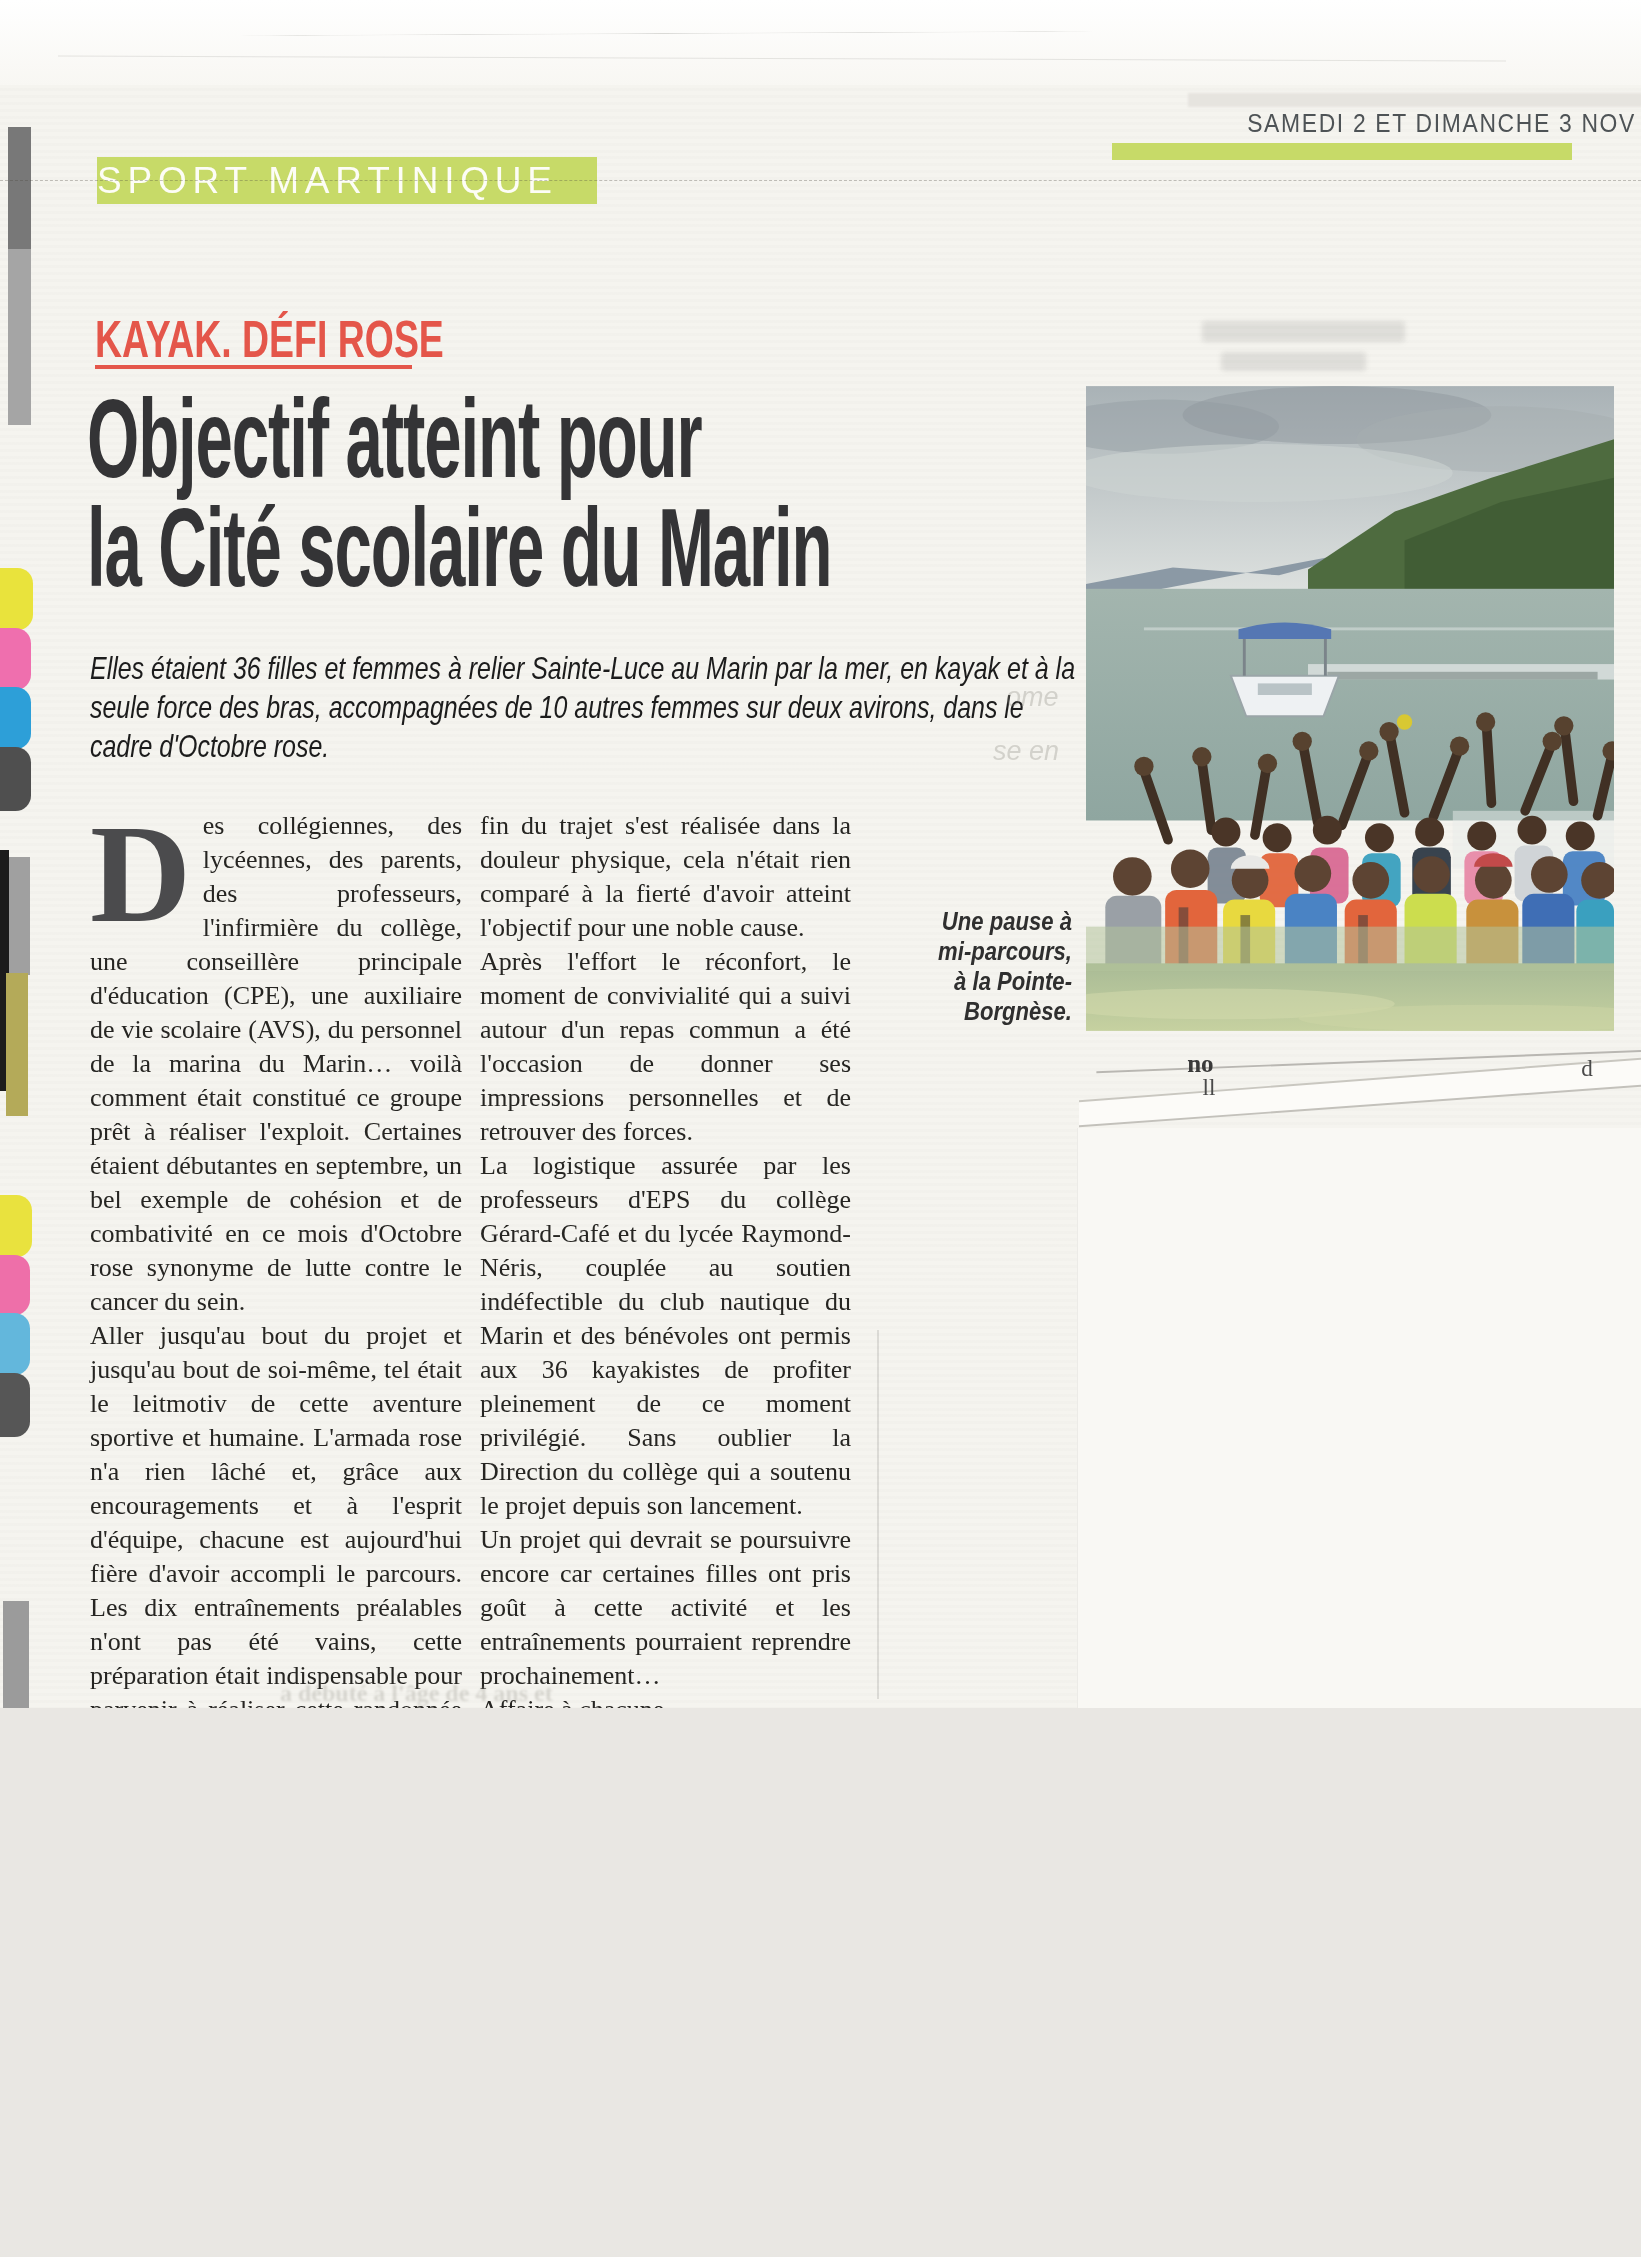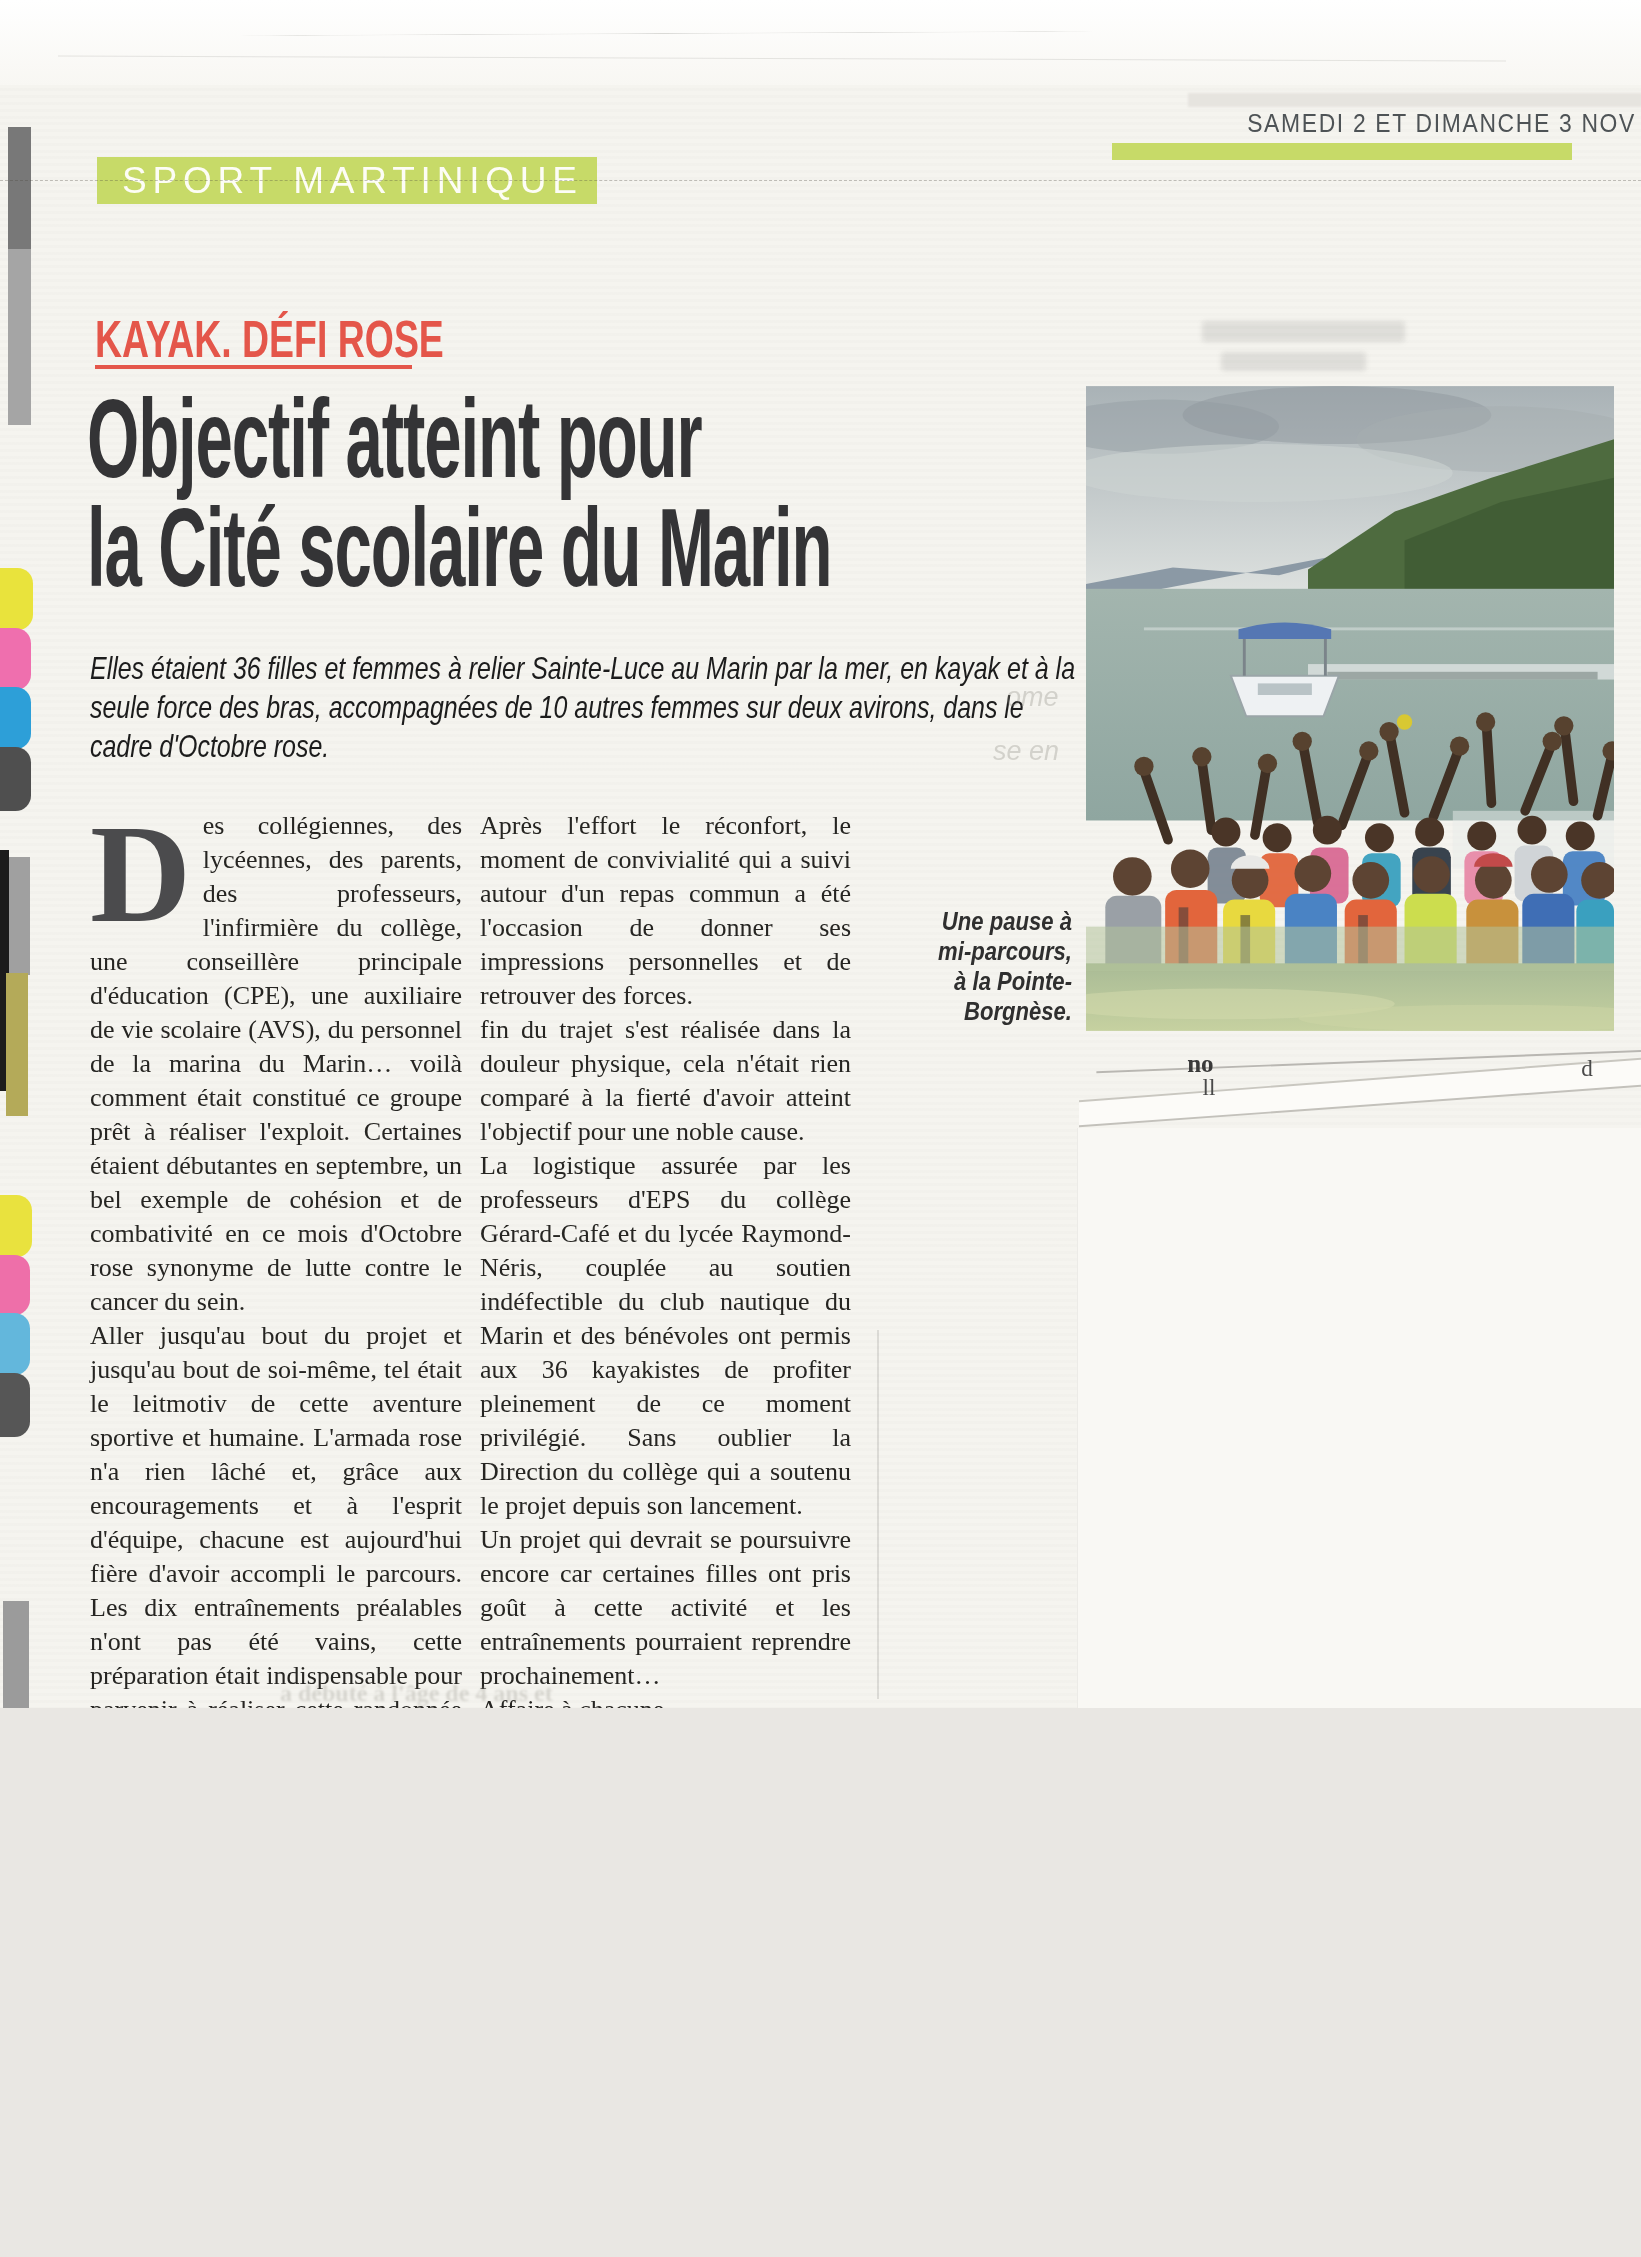--- a/index.html
+++ b/index.html
@@ -13,21 +13,21 @@
   .crease-dashed{left:0;top:180px;width:1641px;height:0;border-top:1.9px dashed rgba(75,70,62,.32);}
   .right-paper{left:1077px;top:1128px;width:565px;height:1130px;background:#f9f8f4;border-left:1px solid rgba(0,0,0,.05);}
   .vfold-a{left:877px;top:1330px;width:1.9px;height:369px;background:rgba(0,0,0,.10);}
   .vfold-b{left:1083px;top:1981px;width:1.9px;height:276px;background:rgba(0,0,0,.08);}
 
   .date-band{left:1188px;top:93px;width:454px;height:13.5px;background:#e6e4df;filter:blur(1px);}
   .date{left:1139px;top:108px;width:497px;text-align:right;font-size:26px;letter-spacing:1.9px;
         color:#4e5356;transform:scaleX(.88);transform-origin:top right;white-space:nowrap;}
   .green-sliver{left:1112px;top:143px;width:460px;height:17.4px;background:#c7da68;}
   .banner{left:97px;top:157px;width:500px;height:47px;background:#c7da68;display:flex;align-items:center;}
-  .banner span{color:#fdfdf6;font-size:37px;letter-spacing:5.8px;padding-left:25px;white-space:nowrap;text-align:right;}
+  .banner span{color:#fdfdf6;font-size:37px;letter-spacing:5.8px;white-space:nowrap;text-align:right;}
 
   .kicker{left:95px;top:309px;font-weight:bold;font-size:52px;color:#e4564a;letter-spacing:0;
           transform:scaleX(.72);transform-origin:left top;white-space:nowrap;}
   .kicker-rule{left:95px;top:365px;width:317px;height:3.9px;background:#e4564a;}
   .hl{font-weight:bold;font-size:112px;letter-spacing:-1.9px;line-height:109px;color:#343436;
       transform:scaleX(.60);transform-origin:left top;white-space:nowrap;}
   .hl1{left:87px;top:384px;}
   .hl2{left:87px;top:493px;}
 
   .lede{left:90px;top:649px;width:1274px;font-style:italic;font-size:32px;line-height:39px;color:#1c1c1c;
@@ -100,22 +100,22 @@
   <div class="abs kicker-rule"></div>
   <div class="abs hl hl1">Objectif atteint pour</div>
   <div class="abs hl hl2">la Cité scolaire du Marin</div>
   <div class="abs lede">Elles étaient 36 filles et femmes à relier Sainte-Luce au Marin par la mer, en kayak et à la seule force des bras, accompagnées de 10 autres femmes sur deux avirons, dans le cadre d'Octobre rose.</div>
 
   <div class="abs col col1">
     <p><span class="dropcap">D</span><span>es collégiennes, des lycéennes, des parents, des professeurs, l'infirmière du collège, une conseillère principale d'éducation (CPE), une auxiliaire de vie scolaire (AVS), du personnel de la marina du Marin… voilà comment était constitué ce groupe prêt à réaliser l'exploit. Certaines étaient débutantes en septembre, un bel exemple de cohésion et de combativité en ce mois d'Octobre rose synonyme de lutte contre le cancer du sein.</span></p>
     <p>Aller jusqu'au bout du projet et jusqu'au bout de soi-même, tel était le leitmotiv de cette aventure sportive et humaine. L'armada rose n'a rien lâché et, grâce aux encouragements et à l'esprit d'équipe, chacune est aujourd'hui fière d'avoir accompli le parcours. Les dix entraînements préalables n'ont pas été vains, cette préparation était indispensable pour parvenir à réaliser cette randonnée côtière. Même si pour certaines la</p>
   </div>
   <div class="abs col col2">
+    <p>fin du trajet s'est réalisée dans la douleur physique, cela n'était rien comparé à la fierté d'avoir atteint l'objectif pour une noble cause.</p>
     <p>Après l'effort le réconfort, le moment de convivialité qui a suivi autour d'un repas commun a été l'occasion de donner ses impressions personnelles et de retrouver des forces.</p>
-    <p>fin du trajet s'est réalisée dans la douleur physique, cela n'était rien comparé à la fierté d'avoir atteint l'objectif pour une noble cause.</p>
     <p>La logistique assurée par les professeurs d'EPS du collège Gérard-Café et du lycée Raymond-Néris, couplée au soutien indéfectible du club nautique du Marin et des bénévoles ont permis aux 36 kayakistes de profiter pleinement de ce moment privilégié. Sans oublier la Direction du collège qui a soutenu le projet depuis son lancement.</p>
     <p>Un projet qui devrait se poursuivre encore car certaines filles ont pris goût à cette activité et les entraînements pourraient reprendre prochainement…</p>
     <p>Affaire à chacune.</p>
   </div>
 
   <svg class="abs" style="left:1086px;top:386px;" width="528" height="645" viewBox="0 0 547 668">
     <defs>
       <linearGradient id="sky" x1="0" y1="0" x2="0" y2="1">
         <stop offset="0" stop-color="#a9b2b6"></stop>
           <stop offset="1" stop-color="#dde1df"></stop>

